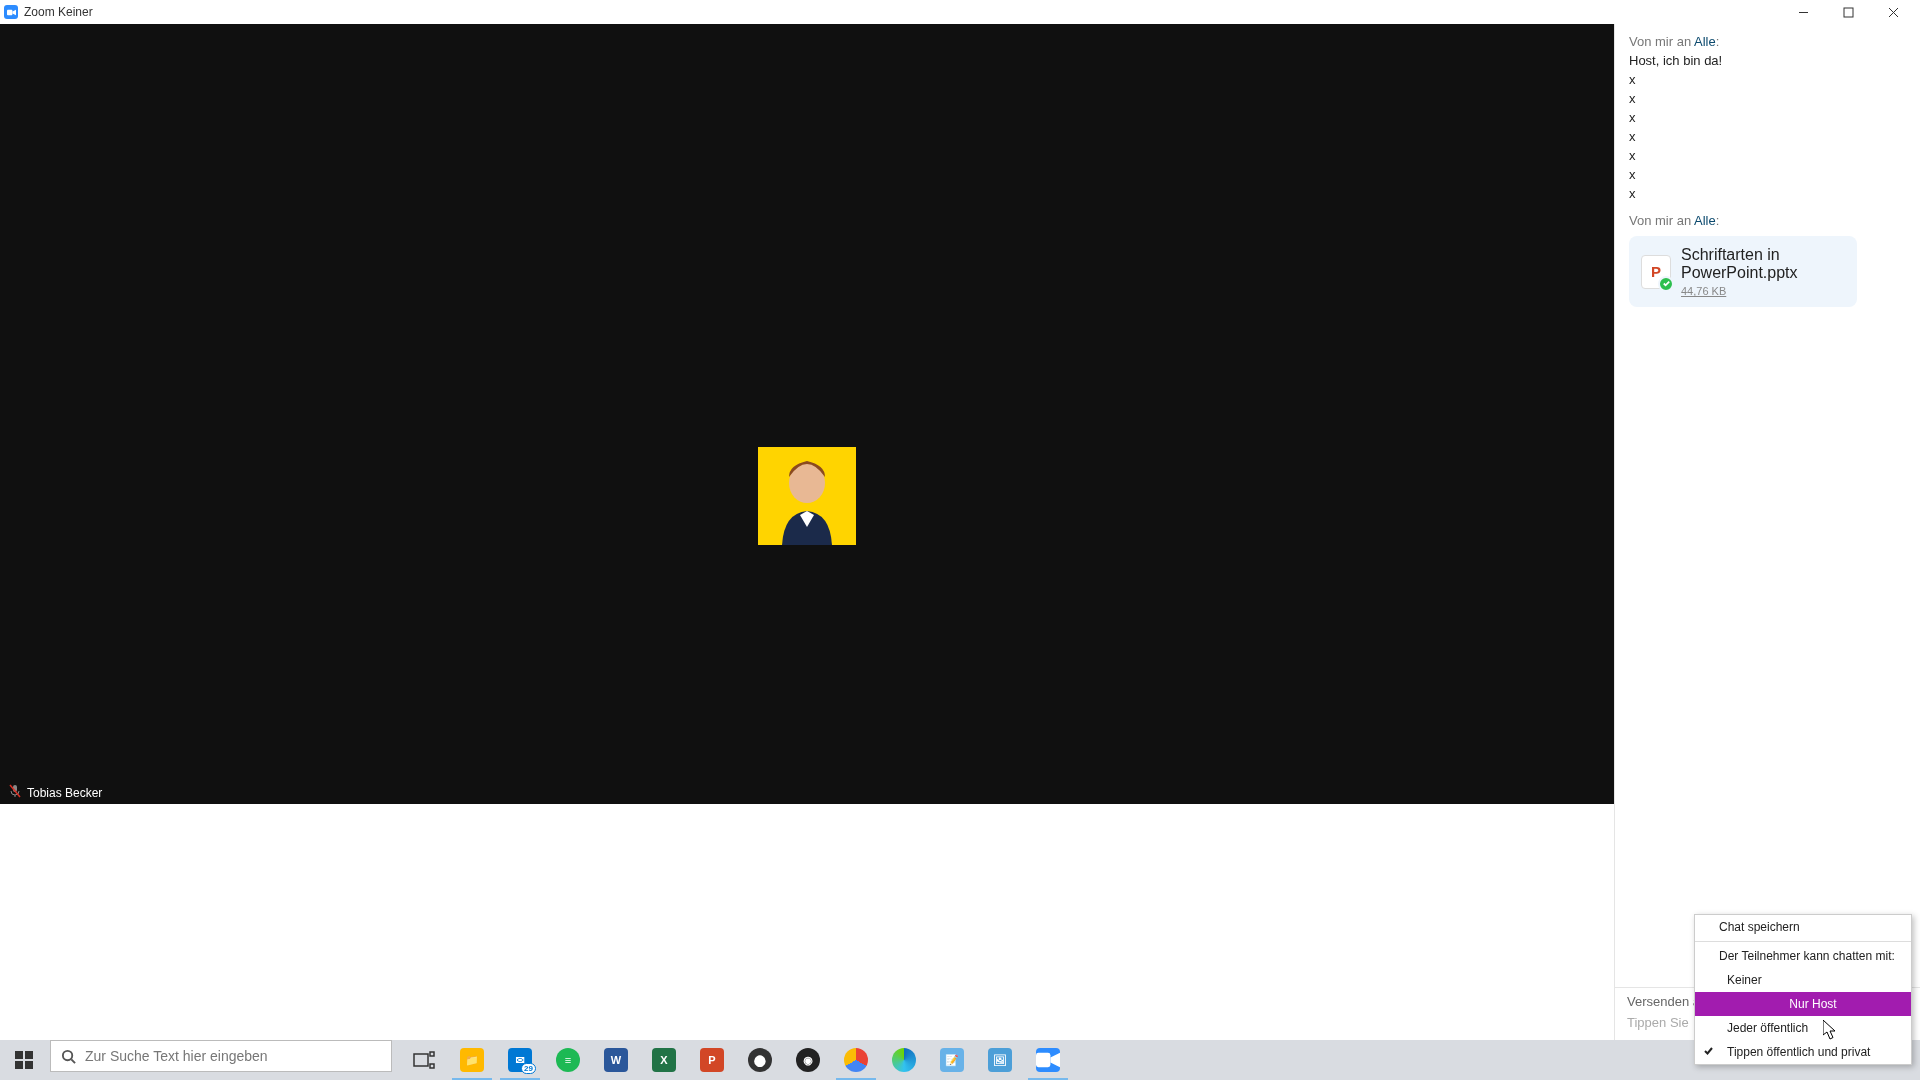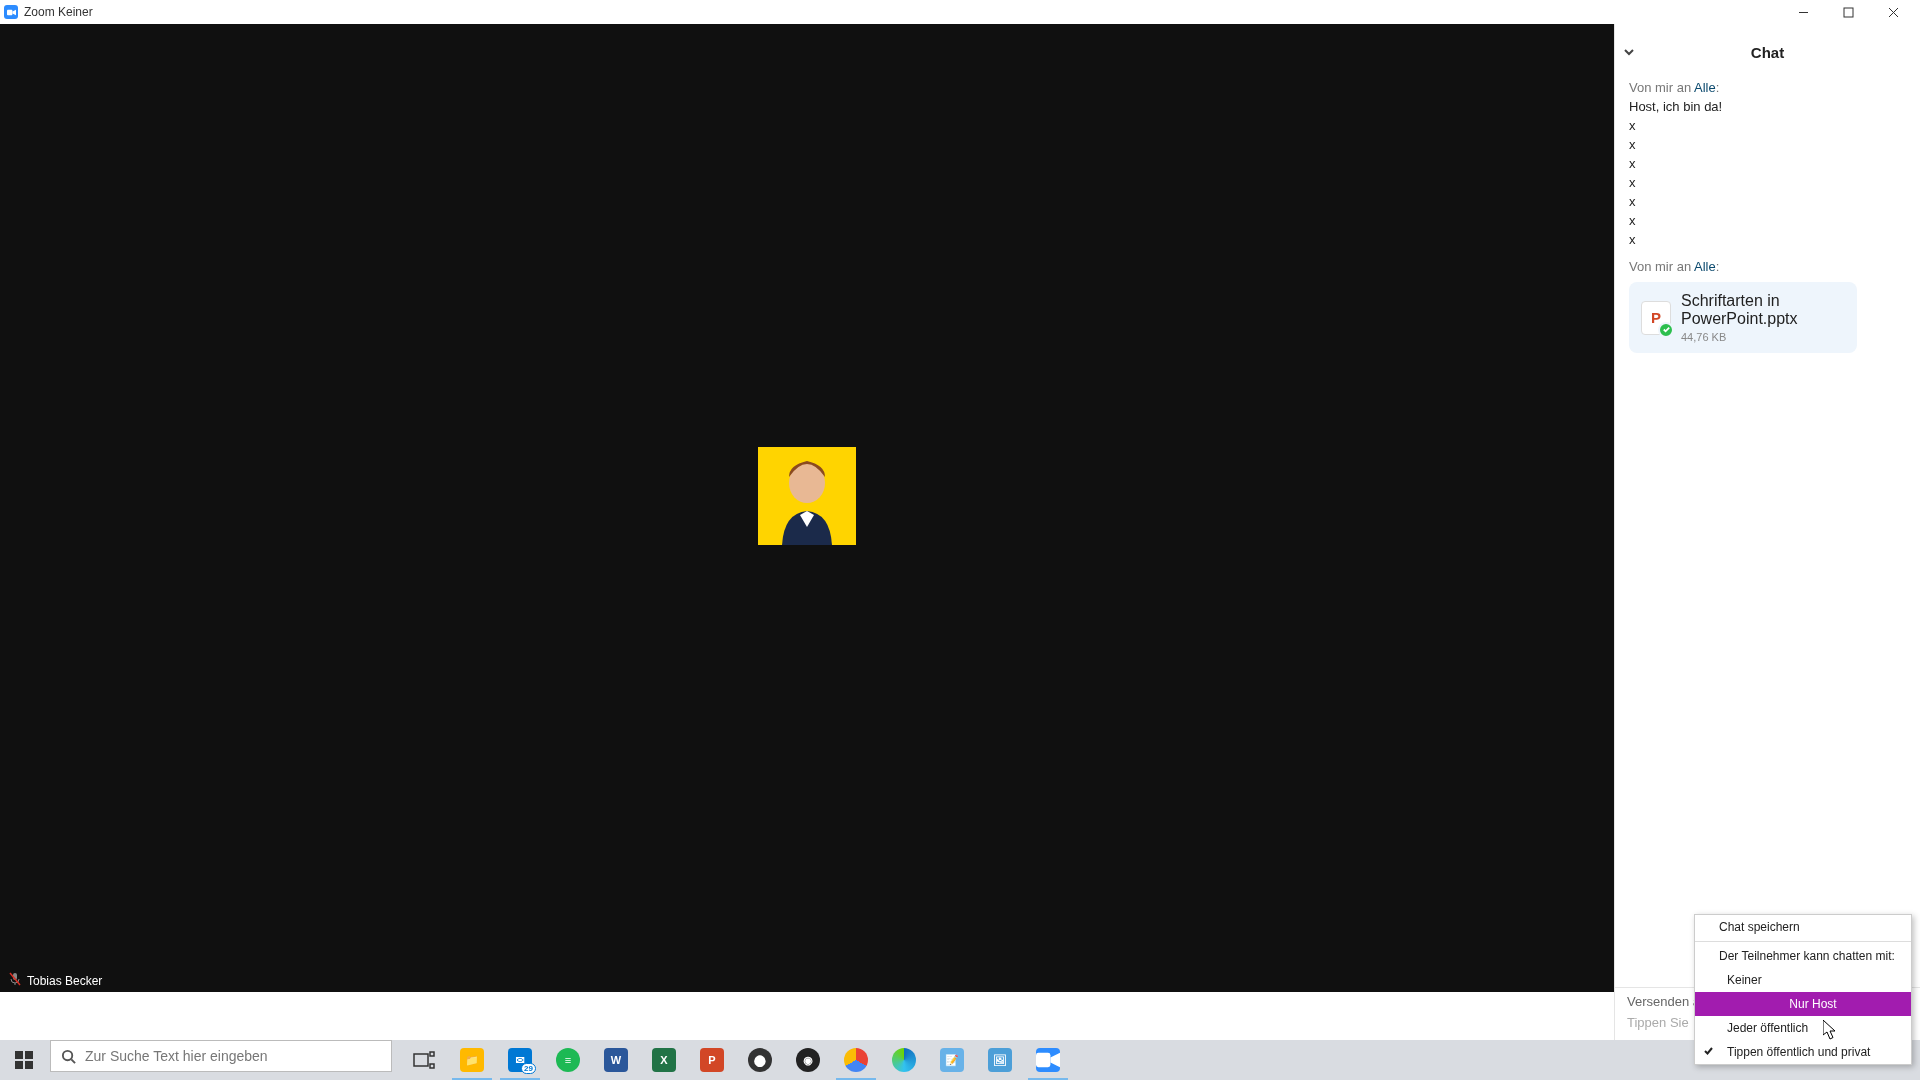--- a/index.html
+++ b/index.html
@@ -24,21 +24,21 @@
 .titlebar .title { color: #333; }
 .titlebar .spacer { flex: 1; }
 .titlebar .win-btn {
   width: 45px; height: 24px; display: flex; align-items: center; justify-content: center;
   color: #333; font-size: 13px;
 }
 .titlebar .win-btn svg { width: 11px; height: 11px; stroke: #333; fill: none; stroke-width: 1; }
 
 
 .body-area { height: 1016px; display: flex; }
-.video-area { width: 1614px; height: 968px; background: #101010; position: relative; }
+.video-area { width: 1614px; height: 780px; background: #101010; position: relative; }
 .chat-panel { flex: 1; height: 1016px; background: #fff; display: flex; flex-direction: column; border-left: 1px solid #e5e5e5; }
 
 
 .avatar {
   position: absolute; top: 472px; left: 758px;
   width: 98px; height: 98px; background: #FFD400;
   transform: translateY(-50%);
   display: flex; align-items:flex-end; justify-content:center; overflow:hidden;
 }
 .avatar svg { width: 70px; height: 90px; }
@@ -76,21 +76,21 @@
   border-radius:8px;
   padding:10px 12px;
   display:flex; align-items:center; gap:10px;
 }
 .file-icon { position:relative; width:30px; height:34px; }
 .file-icon .doc { width:30px; height:34px; background:#fff; border-radius:4px; border:1px solid #ddd; display:flex; align-items:center; justify-content:center;}
 .file-icon .p-letter { font-weight:700; color:#D24726; font-size:15px; }
 .file-icon .badge-ok { position:absolute; bottom:-3px; right:-3px; width:16px; height:16px; border-radius:50%; background:#2DBF4E; border:2px solid #EEF5FC; display:flex; align-items:center; justify-content:center;}
 .file-icon .badge-ok svg { width:9px; height:9px; stroke:#fff; stroke-width:2; fill:none; }
 .file-meta .fname { font-size:16px; color:#222; }
-.file-meta .fsize { font-size:11px; color:#888; margin-top:3px; }
+.file-meta .fsize { font-size:11px; color:#888; margin-top:3px;text-decoration:underline; }
 
 
 .chat-input-area {
   border-top:1px solid #e5e5e5;
   padding:6px 12px 10px;
   font-size:13px;
 }
 .send-to { color:#666; margin-bottom:6px; }
 .chat-input { color:#aaa; }
 
@@ -199,28 +199,20 @@
             <path d="M2 7 A4 4 0 0 0 10 7" stroke="#888" fill="none"></path>
             <line x1="6" y1="11" x2="6" y2="13" stroke="#888"></line>
             <line x1="1" y1="1" x2="11" y2="13" stroke="#D93025" stroke-width="1.5"></line>
           </svg>
       </span>
       <span>Tobias Becker</span>
     </div>
   </div>
 
   <div class="chat-panel">
-    <div class="chat-header">
-      <div class="collapse">
-        <svg viewBox="0 0 12 12">
-            <polyline points="2,4 6,8 10,4"></polyline>
-          </svg>
-      </div>
-      <div class="chat-title">Chat</div>
-    </div>
 
     <div class="chat-messages">
 
       <div class="msg-meta">
         <span>Von mir an </span><span class="rcpt">Alle</span><span>:</span>
       </div>
       <div class="msg-text">Host, ich bin da!</div>
       <div class="msg-x">x</div>
       <div class="msg-x">x</div>
       <div class="msg-x">x</div>

